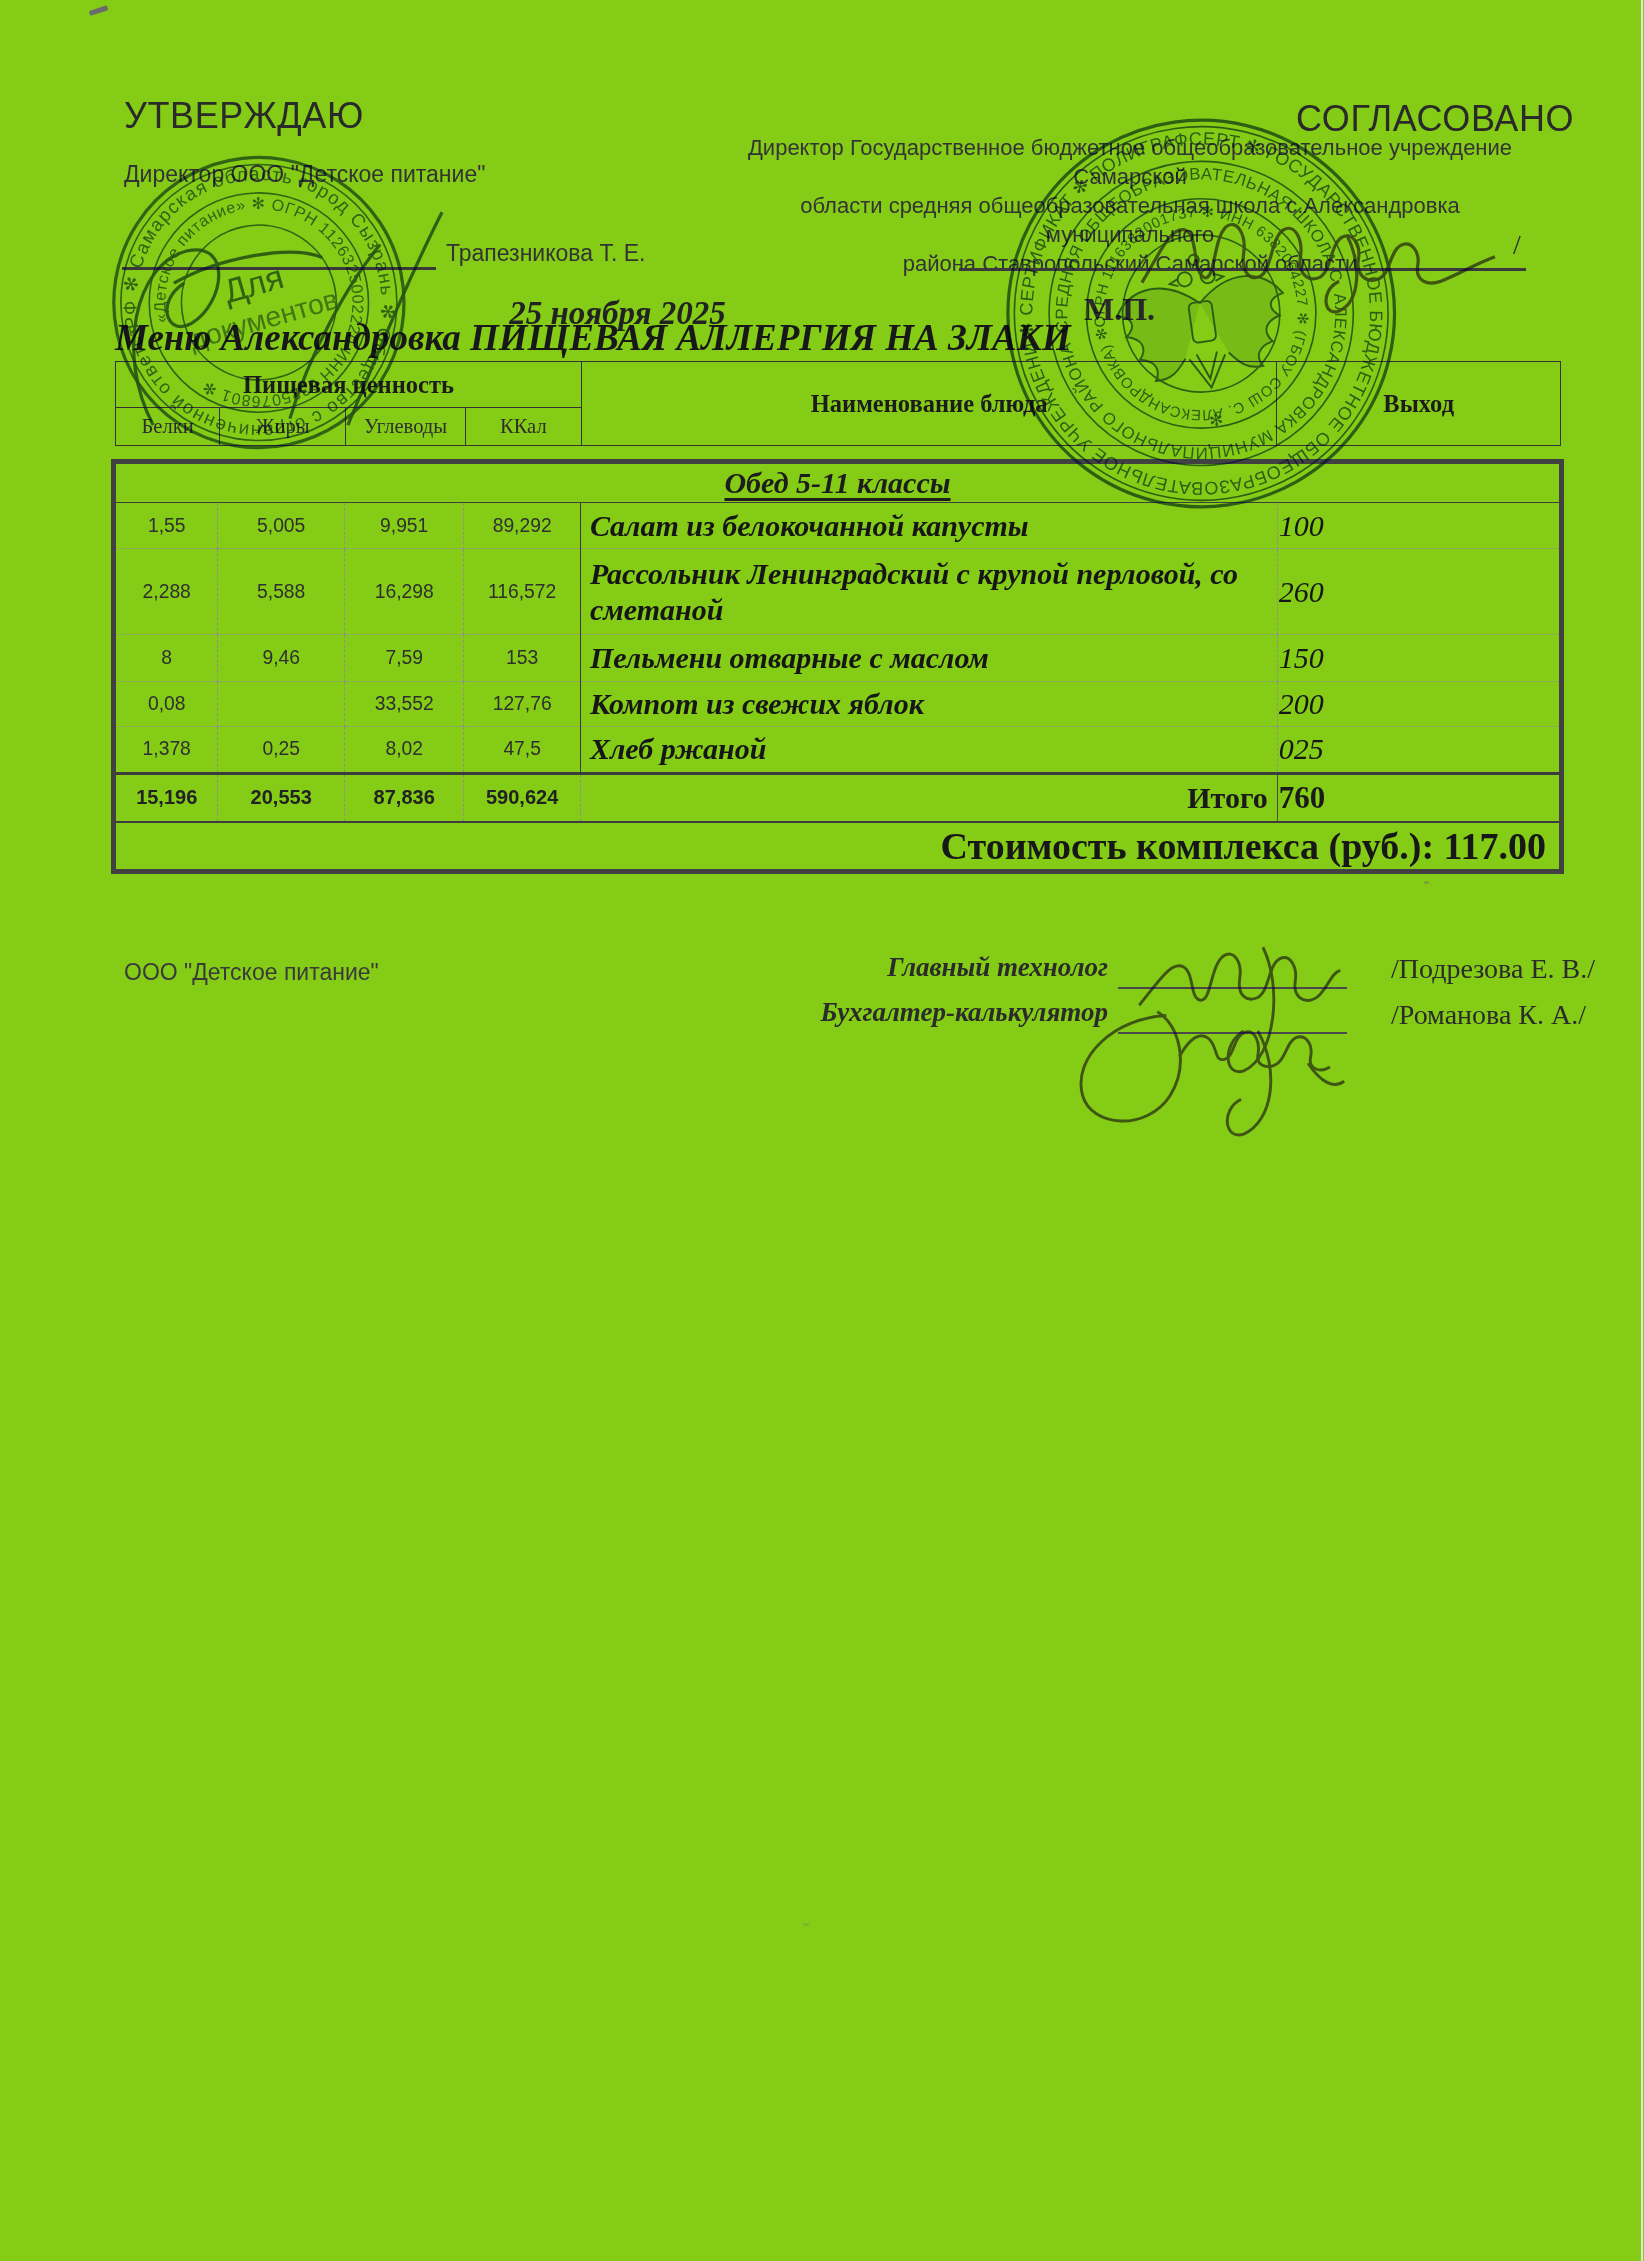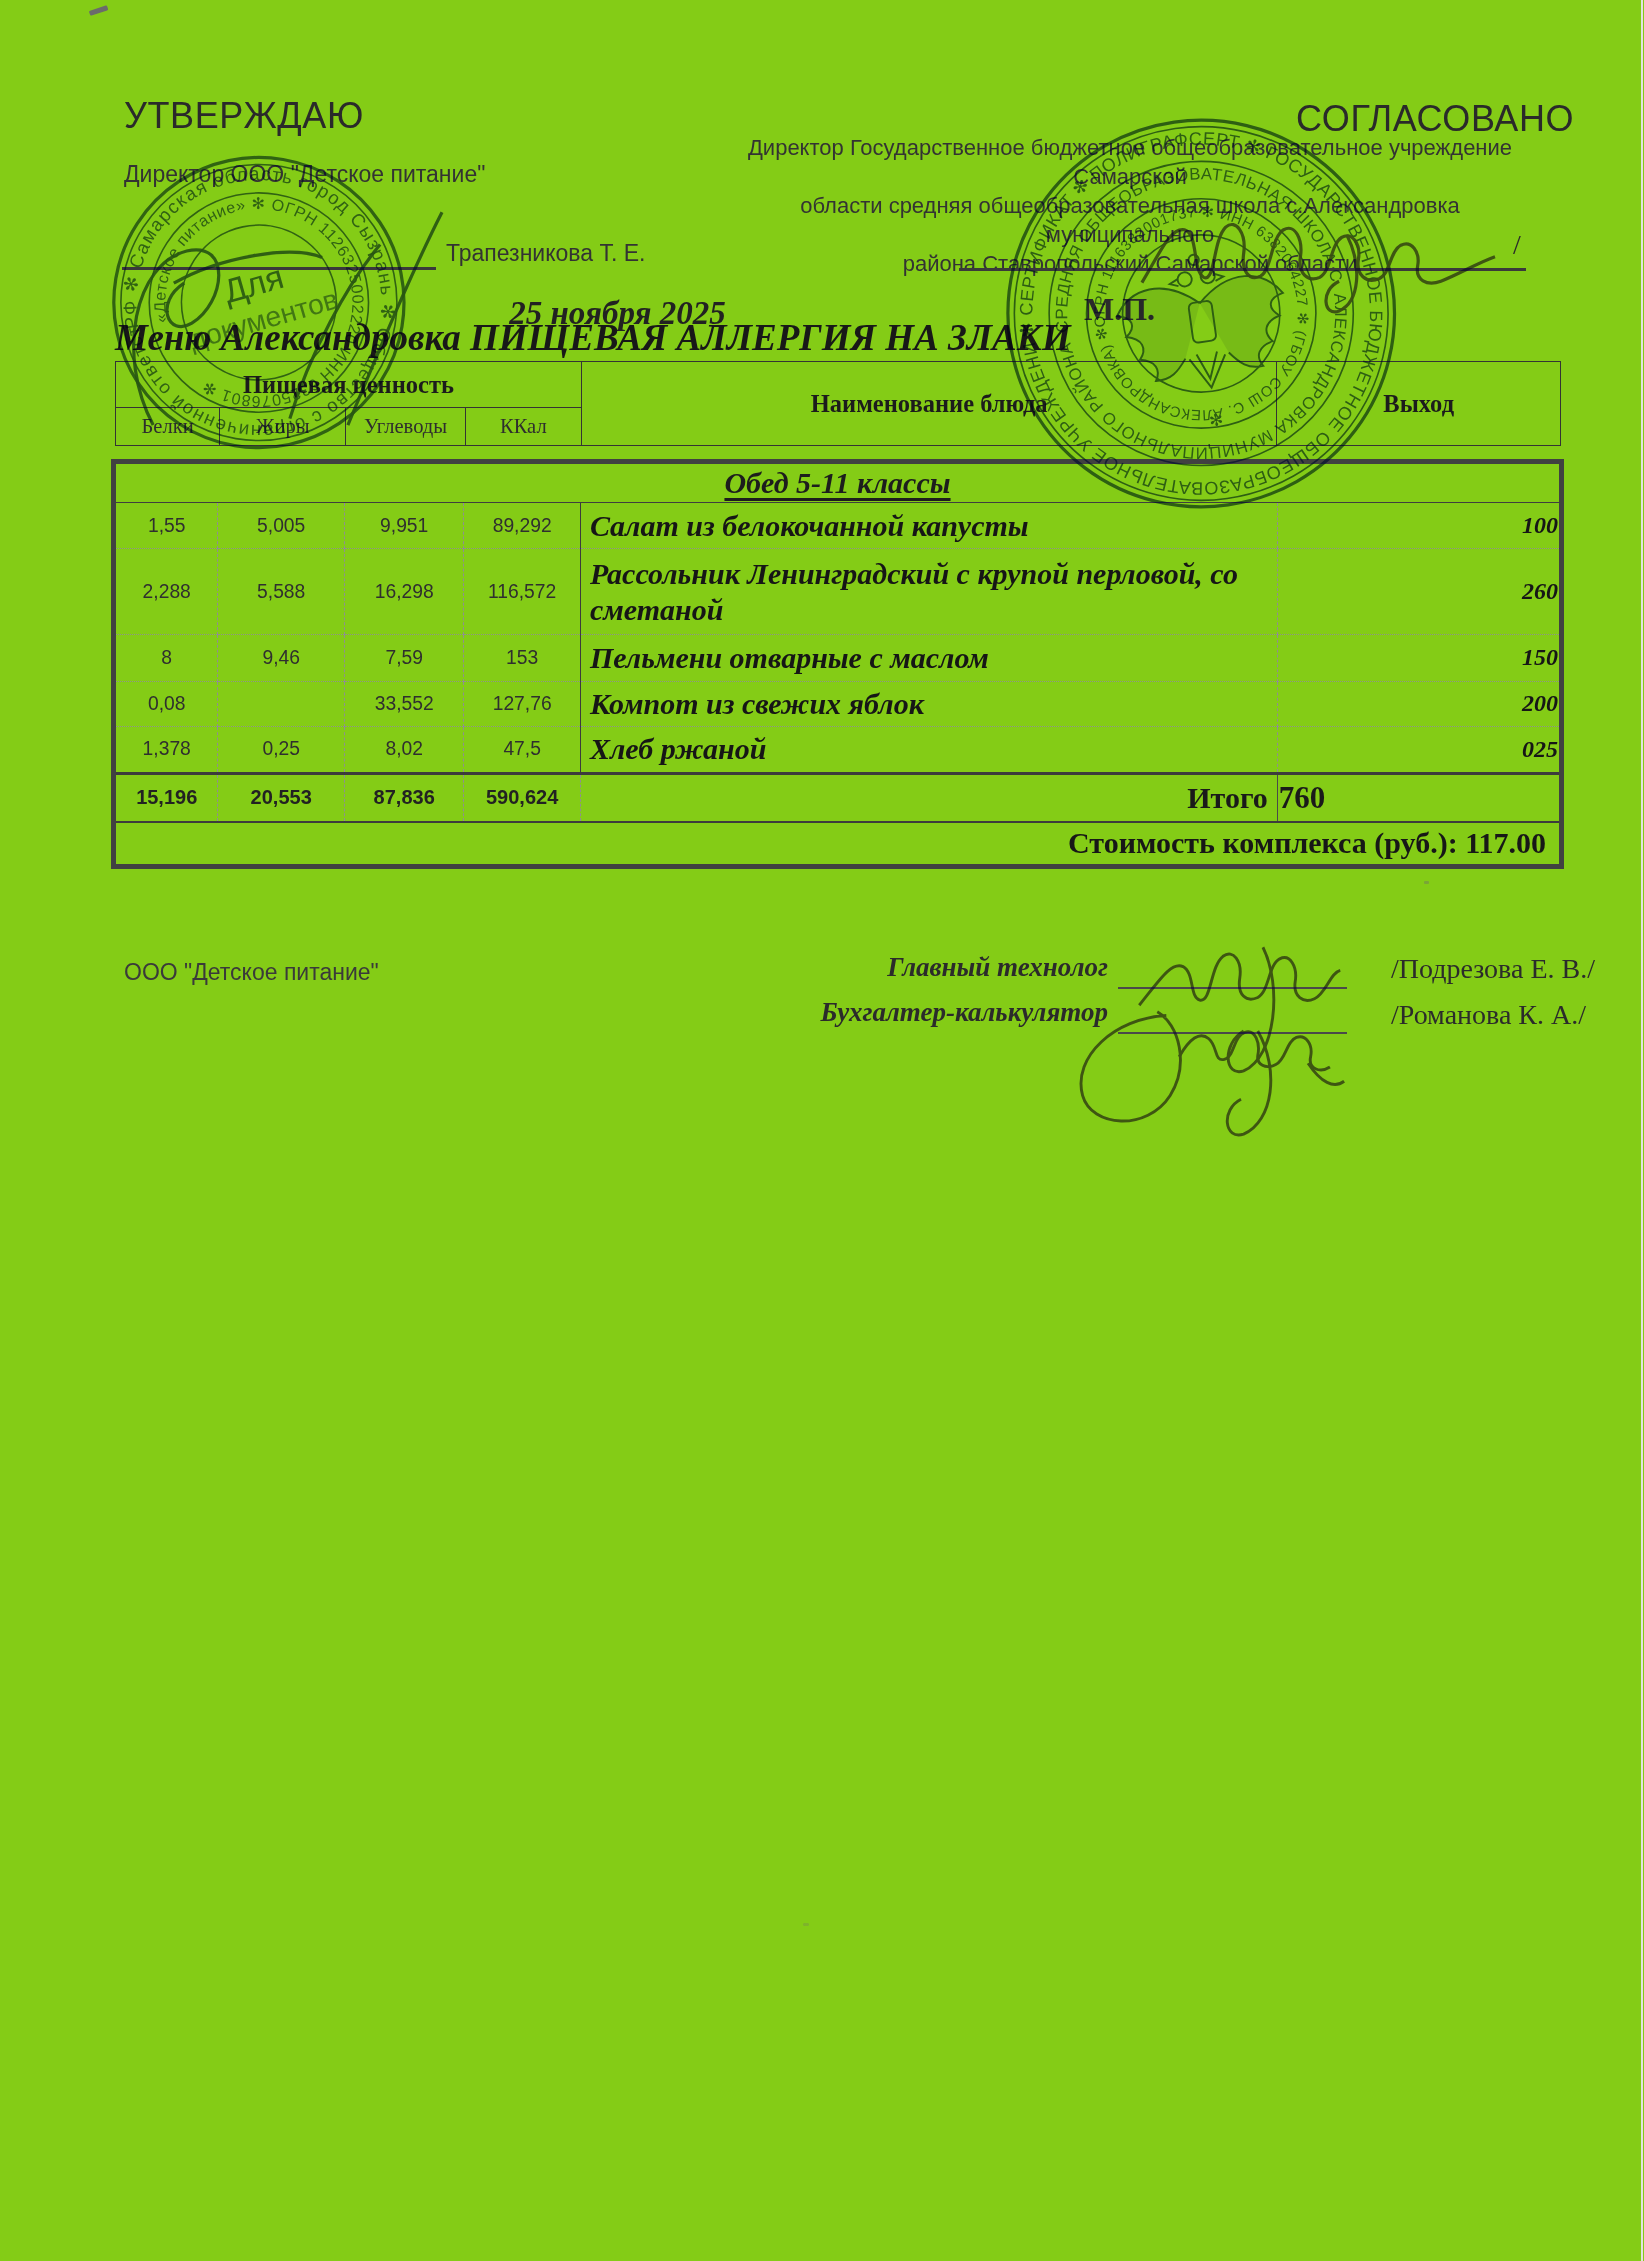--- a/index.html
+++ b/index.html
@@ -45,30 +45,30 @@
     height:36px; border-bottom:1.9px solid #3f3f3f; text-align:center;
     font-size:30px; font-weight:bold; font-style:italic; color:#1d1d1d;
   }
   .row-section span{text-decoration:underline; text-underline-offset:5.2px;margin-top:26px;}
   .c-num{font-size:19.3px; text-align:center; color:#2f2f2f;
          border-right:1.3px dashed #8f8f8f; border-bottom:1.3px dotted #909090;}
   .c-dish{font-size:30px; font-weight:bold; font-style:italic; color:#161616;
           padding:2.6px 6.4px 2.6px 9px; line-height:36px; text-align:left;
           border-left:1.9px solid #3c3c3c; border-right:1.3px dashed #8f8f8f;
           border-bottom:1.3px dotted #909090;}
-  .c-out{font-size:24px; font-weight:bold; font-style:italic; text-align:right;
+  .c-out{font-size:30px; font-weight:normal; font-style:italic; text-align:left;
          color:#161616; border-bottom:1.3px dotted #909090;}
   .r1 td{height:40px;} .r2 td{height:80px;} .r3 td{height:40px;}
   .r4 td{height:39px;} .r5 td{height:40px;} .r6 td{height:40px;}
   .row-total td{height:44px; border-top:3.2px solid #3c3c3c; border-bottom:2.6px solid #3c3c3c;}
   .row-total .c-num{font-weight:bold; font-size:20px; color:#222;}
   .total-label{font-size:30px; font-weight:bold; text-align:right; padding-right:9px;
                color:#1a1a1a; border-right:1.9px solid #4a4a4a;}
   .total-out{font-size:31px; font-weight:bold; text-align:left; color:#1a1a1a;}
-  .row-cost td{height:39px; font-size:30px; font-weight:bold; text-align:right;
+  .row-cost td{height:39px; font-size:38px; font-weight:bold; text-align:right;
                padding-right:13px; color:#171717;}
 
   
   .company{left:124px; top:959px; font-size:23px; color:#3a3a3a;}
   .f-label{font-size:27px; font-weight:bold; font-style:italic; color:#2b2b2b; text-align:right;
            width:464px;}
   .f-tech{left:644px; top:952px;}
   .f-acc{left:644px; top:997px;}
   .f-line{height:1.9px; background:#4a4a4a;}
   .f-line-tech{left:1118px; top:987px; width:229px;}

